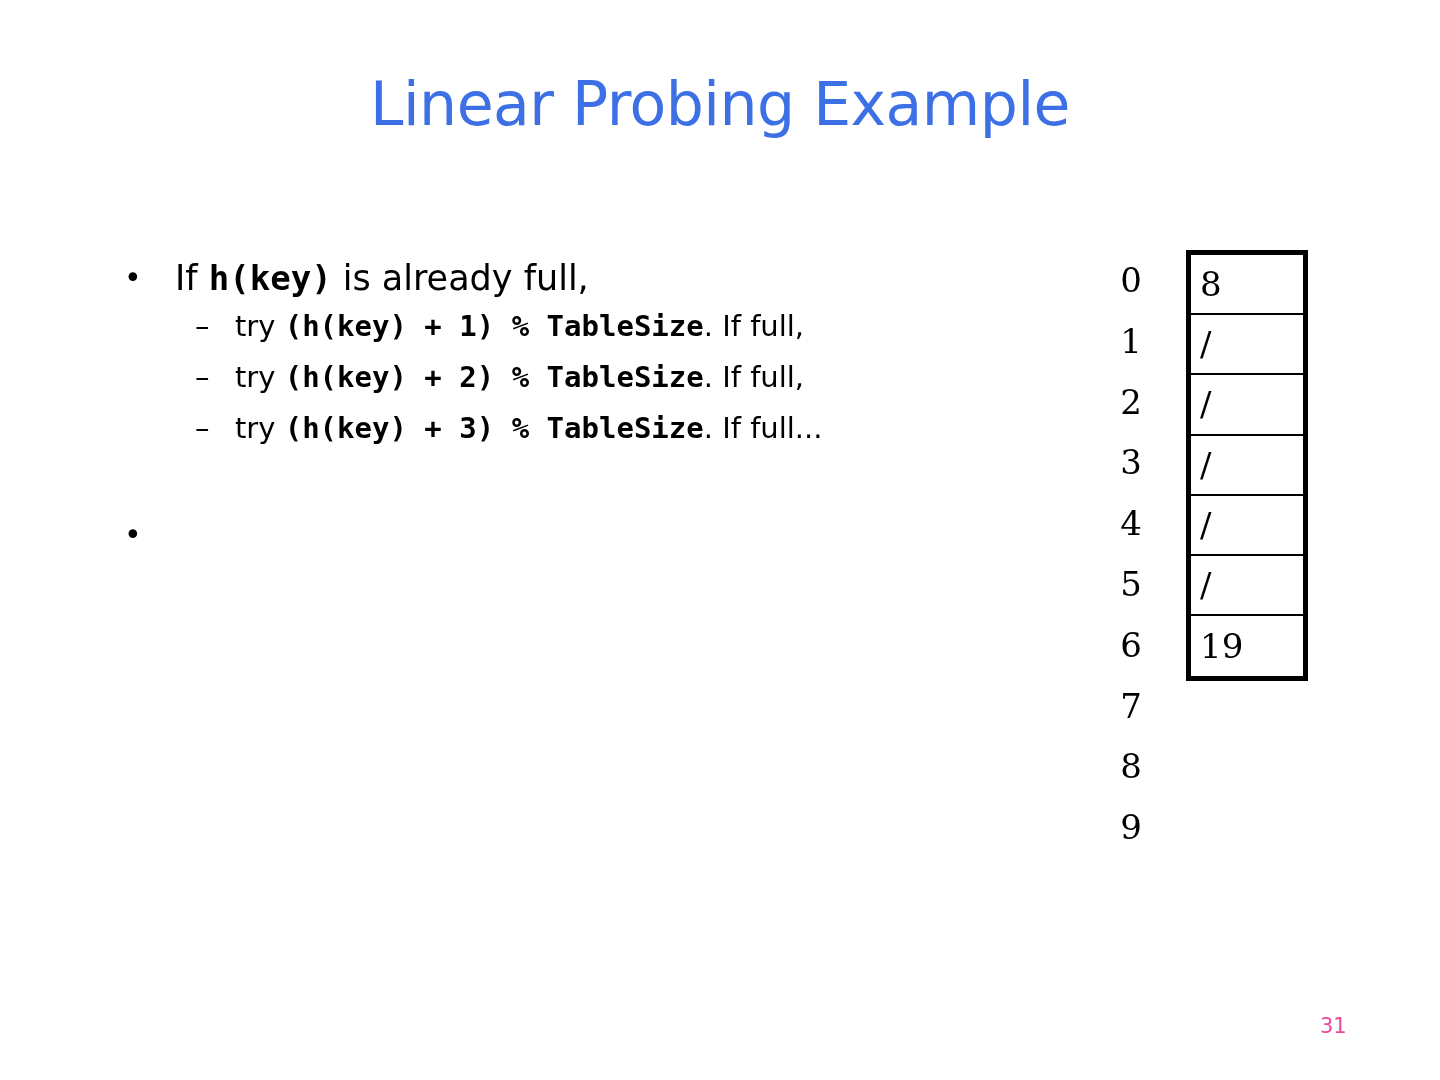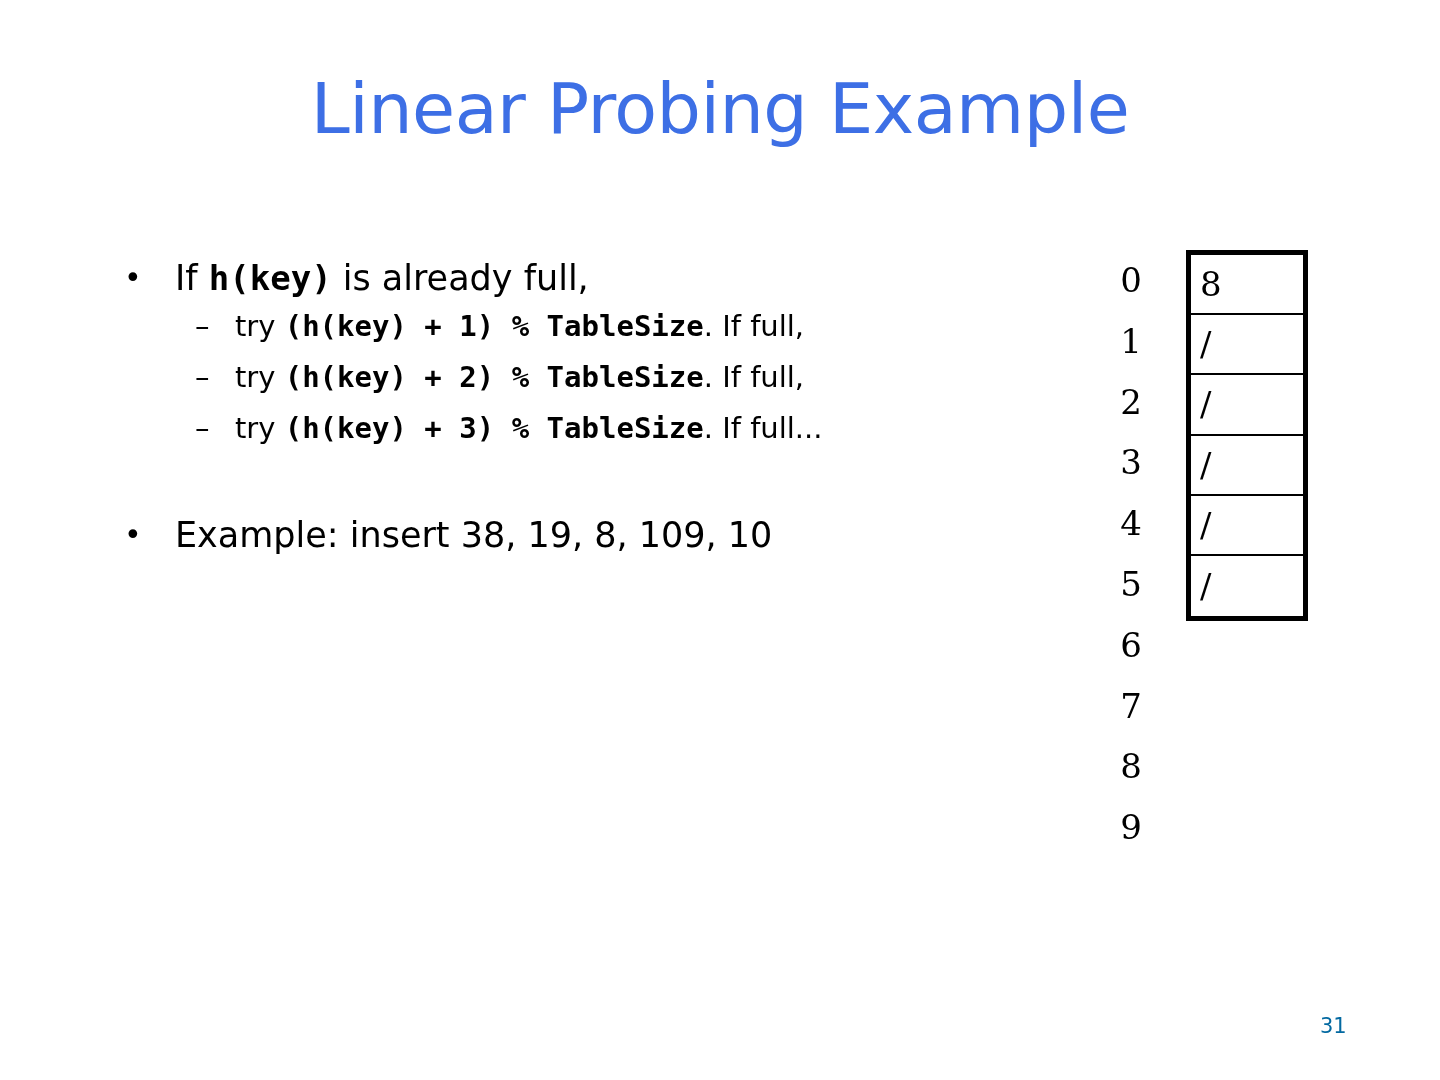--- a/index.html
+++ b/index.html
@@ -18,21 +18,21 @@
 
   
   #slide-title {
     position: absolute;
     left: 0;
     top: 74px;
     width: 1440px;
     text-align: center;
     color: #3D6FE5;
     font-family: "DejaVu Sans", sans-serif;
-    font-size: 70px;
+    font-size: 60px;
     font-weight: 400;
     line-height: 1.0;
     letter-spacing: -0.5px;
     white-space: nowrap;
   }
 
   
   #body-column {
     position: absolute;
     left: 118px;
@@ -134,21 +134,21 @@
     border-bottom: none;
   }
 
   
   #page-number {
     position: absolute;
     left: 1320px;
     top: 1014px;
     font-family: "DejaVu Sans", sans-serif;
     font-size: 21px;
-    color: #0369a1;
+    color: #ec4899;
   }
 </style>
 </head>
 <body>
 
 <div id="slide-title">Linear Probing Example</div>
 
 <div id="body-column">
 
   <div class="bullet-l1">
@@ -163,21 +163,21 @@
     <span class="marker">–</span><span>try </span><span class="mono-bold">(h(key) + 2) % TableSize</span><span>. If full,</span>
   </div>
 
   <div class="bullet-l2">
     <span class="marker">–</span><span>try </span><span class="mono-bold">(h(key) + 3) % TableSize</span><span>. If full...</span>
   </div>
 
   <div class="gap-block"></div>
 
   <div class="bullet-l1">
-    <span class="marker">•</span><span>Example: insert 38, 19, 8, 109, 10</span>
+    <span class="marker">•</span>
   </div>
 
 </div>
 
 <div id="hash-table-area">
 
   <div id="index-column">
     <div class="index-label">0</div>
     <div class="index-label">1</div>
     <div class="index-label">2</div>
@@ -190,17 +190,18 @@
     <div class="index-label">9</div>
   </div>
 
   <div id="table-box">
     <div class="table-cell">8</div>
     <div class="table-cell">/</div>
     <div class="table-cell">/</div>
     <div class="table-cell">/</div>
     <div class="table-cell">/</div>
     <div class="table-cell">/</div>
+    <div class="table-cell">19</div>
   </div>
 
 </div>
 
 <div id="page-number">31</div>
 
 </body></html>

